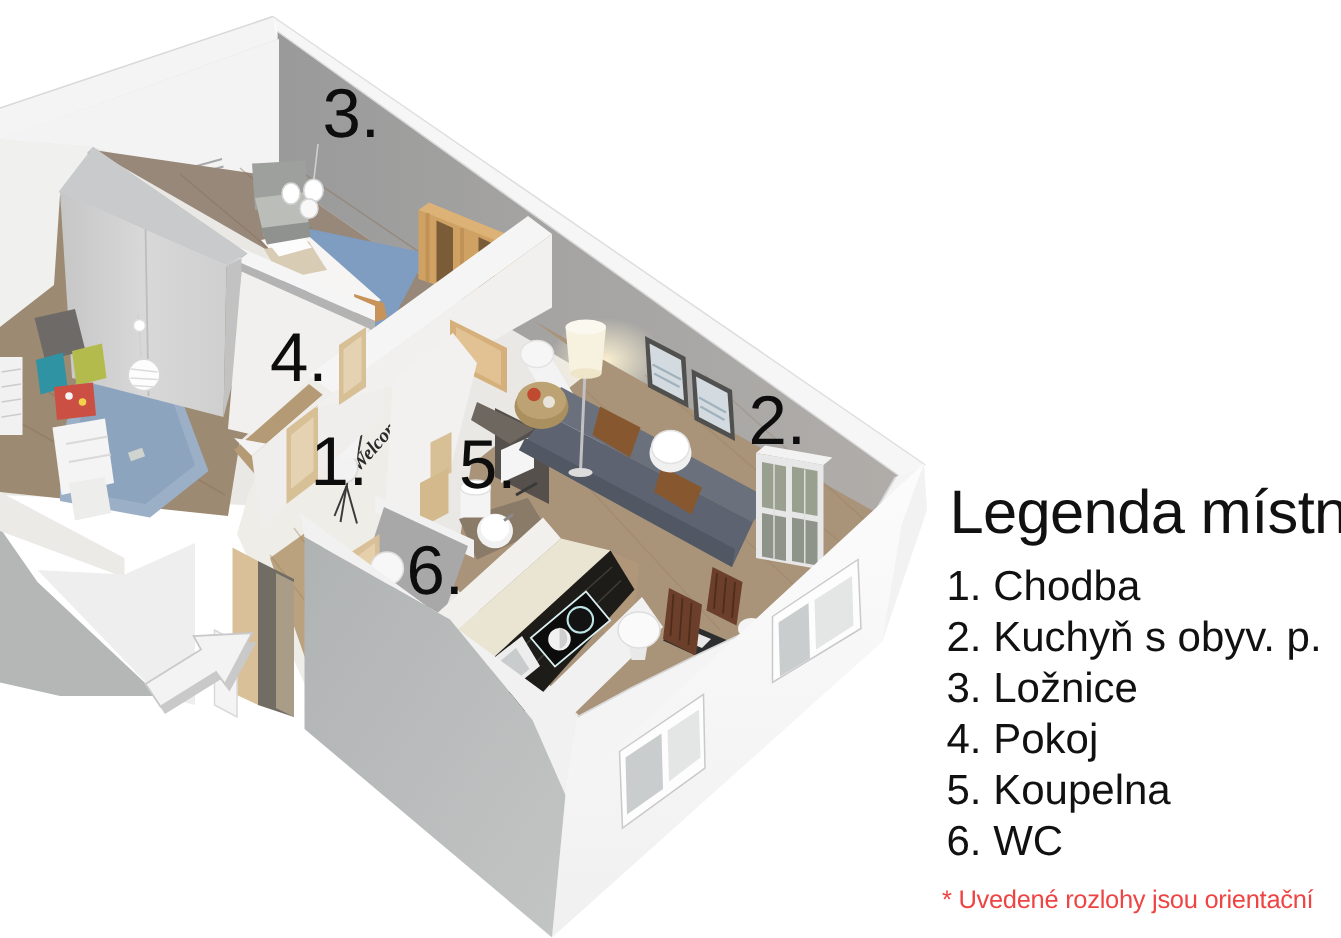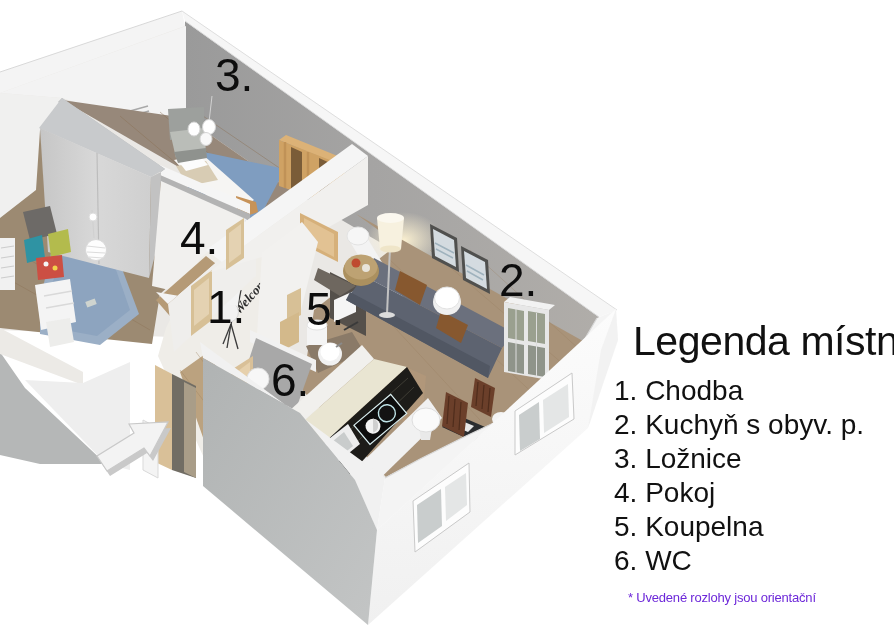--- a/index.html
+++ b/index.html
@@ -367,23 +367,23 @@
 
 <text class="num" x="306" y="325">5.</text>
 
 <text class="num" x="271" y="396">6.</text>
 
 <text class="num" x="499" y="296">2.</text>
 </svg>
 
 <div style="position:absolute;left:633px;top:318px;font-size:41px;letter-spacing:-0.45px;color:#111;white-space:nowrap;">Legenda místností</div>
 
-<div style="position:absolute;left:614px;top:374px;font-size:28px;color:#111;line-height:34px;white-space:nowrap;">
+<div style="position:absolute;left:631px;top:374px;font-size:28px;color:#111;line-height:34px;white-space:nowrap;">
 1.&nbsp;Chodba<br>
 2.&nbsp;Kuchyň s obyv. p.<br>
 3.&nbsp;Ložnice<br>
 4.&nbsp;Pokoj<br>
 5.&nbsp;Koupelna<br>
 6.&nbsp;WC
 </div>
 
-<div style="position:absolute;left:628px;top:590px;font-size:13px;letter-spacing:-0.2px;color:#6d28d9;white-space:nowrap;">* Uvedené rozlohy jsou orientační</div>
+<div style="position:absolute;left:628px;top:590px;font-size:17px;letter-spacing:-0.2px;color:#ef4444;white-space:nowrap;">* Uvedené rozlohy jsou orientační</div>
 </div>
 
 </body></html>

